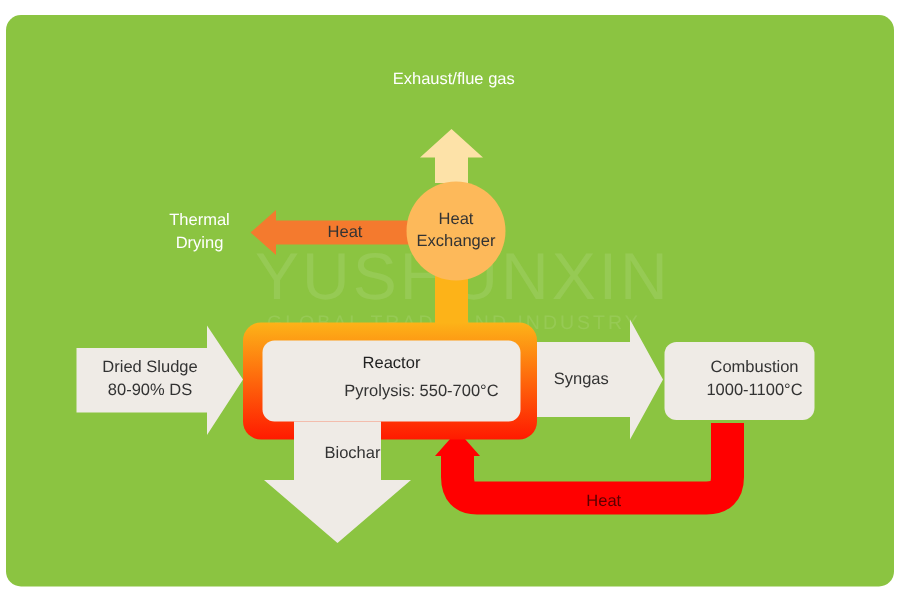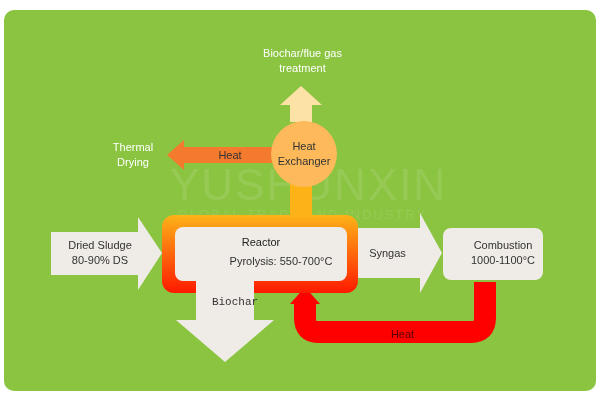--- a/index.html
+++ b/index.html
@@ -44,22 +44,21 @@
   <rect x="175" y="227" width="172" height="54" rx="8" fill="#efebe6"></rect>
 
   <path d="M196,281 L254,281 L254,320 L274,320 L225,362 L176,320 L196,320 Z" fill="#efebe6"></path>
 
   <rect x="443" y="228" width="100" height="52" rx="8" fill="#efebe6"></rect>
 
   <circle cx="304" cy="154" r="33" fill="#fdb95a"></circle>
 </svg>
 
 <div class="lbl white" style="left:240px;top:46px;width:125px;">
-  <div>Biochar/flue gas</div>
-  <div>treatment</div>
+  <div>Exhaust/flue gas</div>
 </div>
 
 <div class="lbl white" style="left:100px;top:140px;width:66px;">
   <div>Thermal</div>
   <div>Drying</div>
 </div>
 
 <div class="lbl" style="left:205px;top:148px;width:50px;">Heat</div>
 
 <div class="lbl" style="left:270px;top:139px;width:68px;">
@@ -77,15 +76,15 @@
   <div style="margin-top:4px;padding-left:40px;">Pyrolysis: 550-700°C</div>
 </div>
 
 <div class="lbl" style="left:360px;top:246px;width:55px;">Syngas</div>
 
 <div class="lbl" style="left:443px;top:238px;width:120px;">
   <div>Combustion</div>
   <div>1000-1100°C</div>
 </div>
 
-<div class="lbl" style="left:196px;top:295px;width:78px;font-family:Liberation Mono, monospace;">Biochar</div>
+<div class="lbl" style="left:196px;top:295px;width:78px;">Biochar</div>
 
 <div class="lbl" style="left:380px;top:327px;width:45px;color:#5a0000;">Heat</div>
 
 </body></html>

